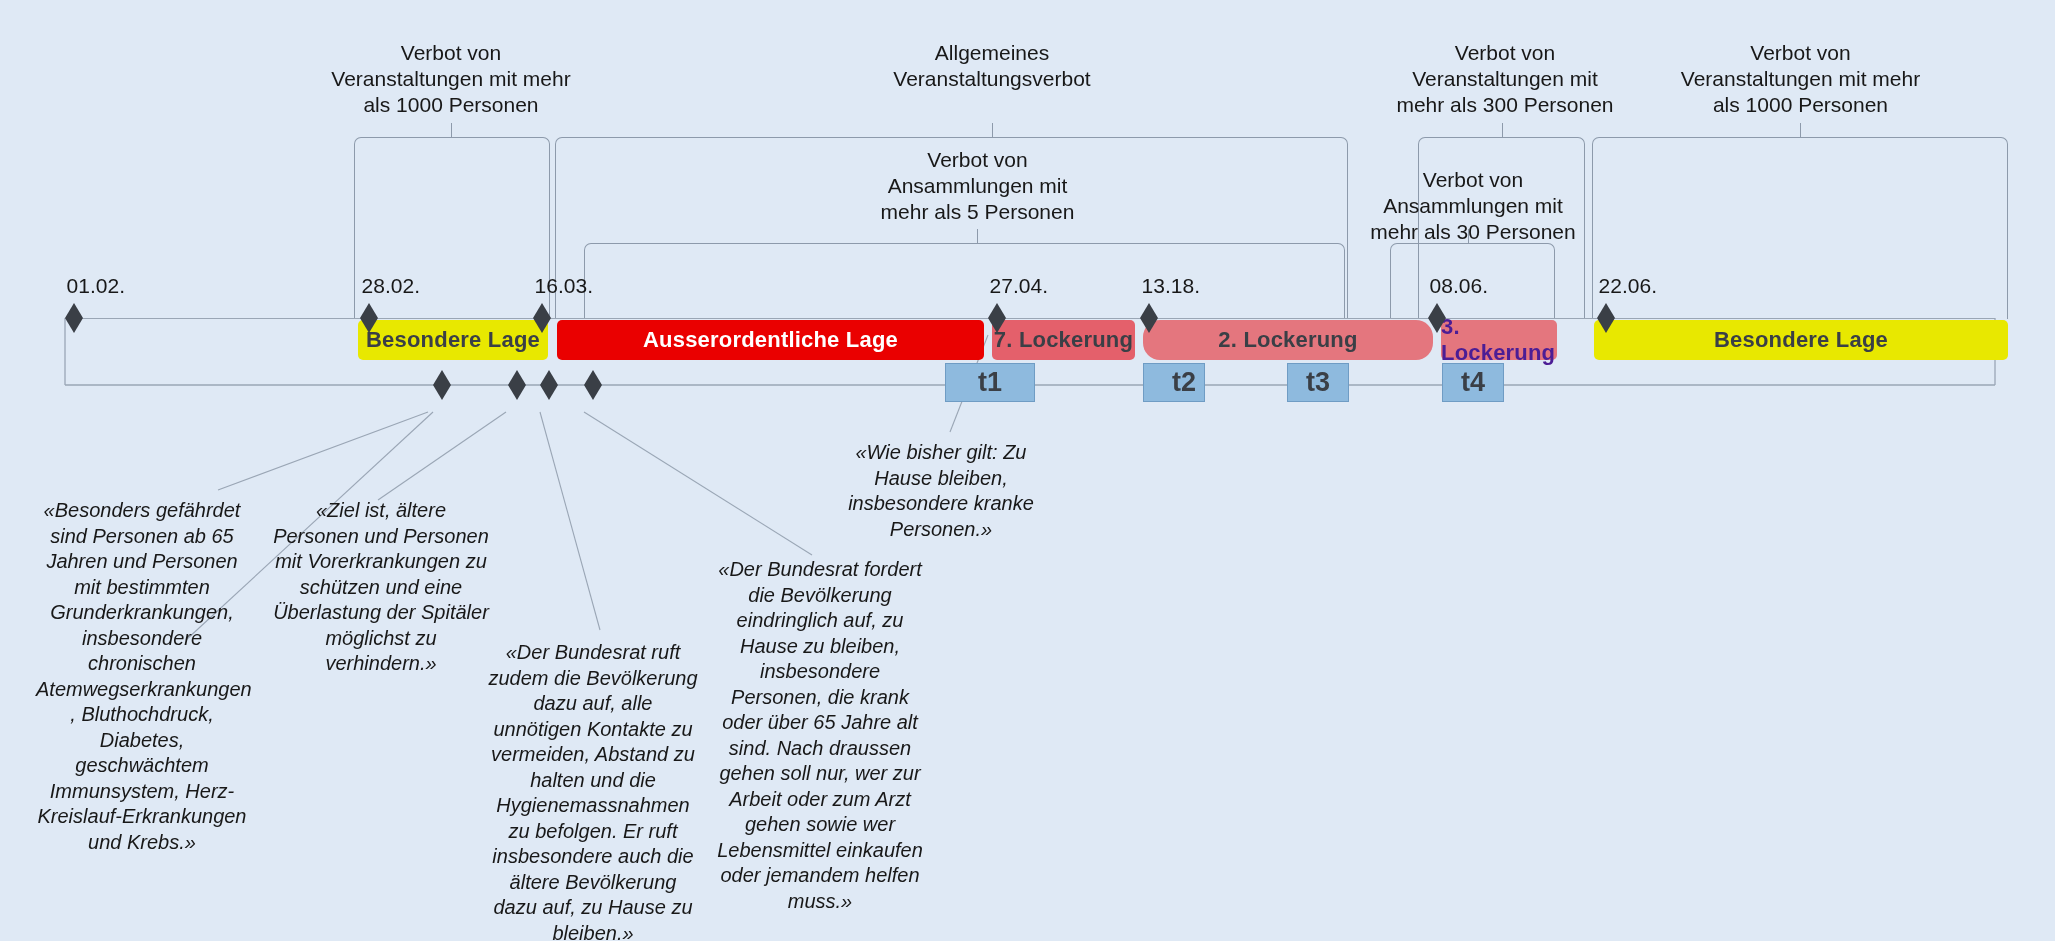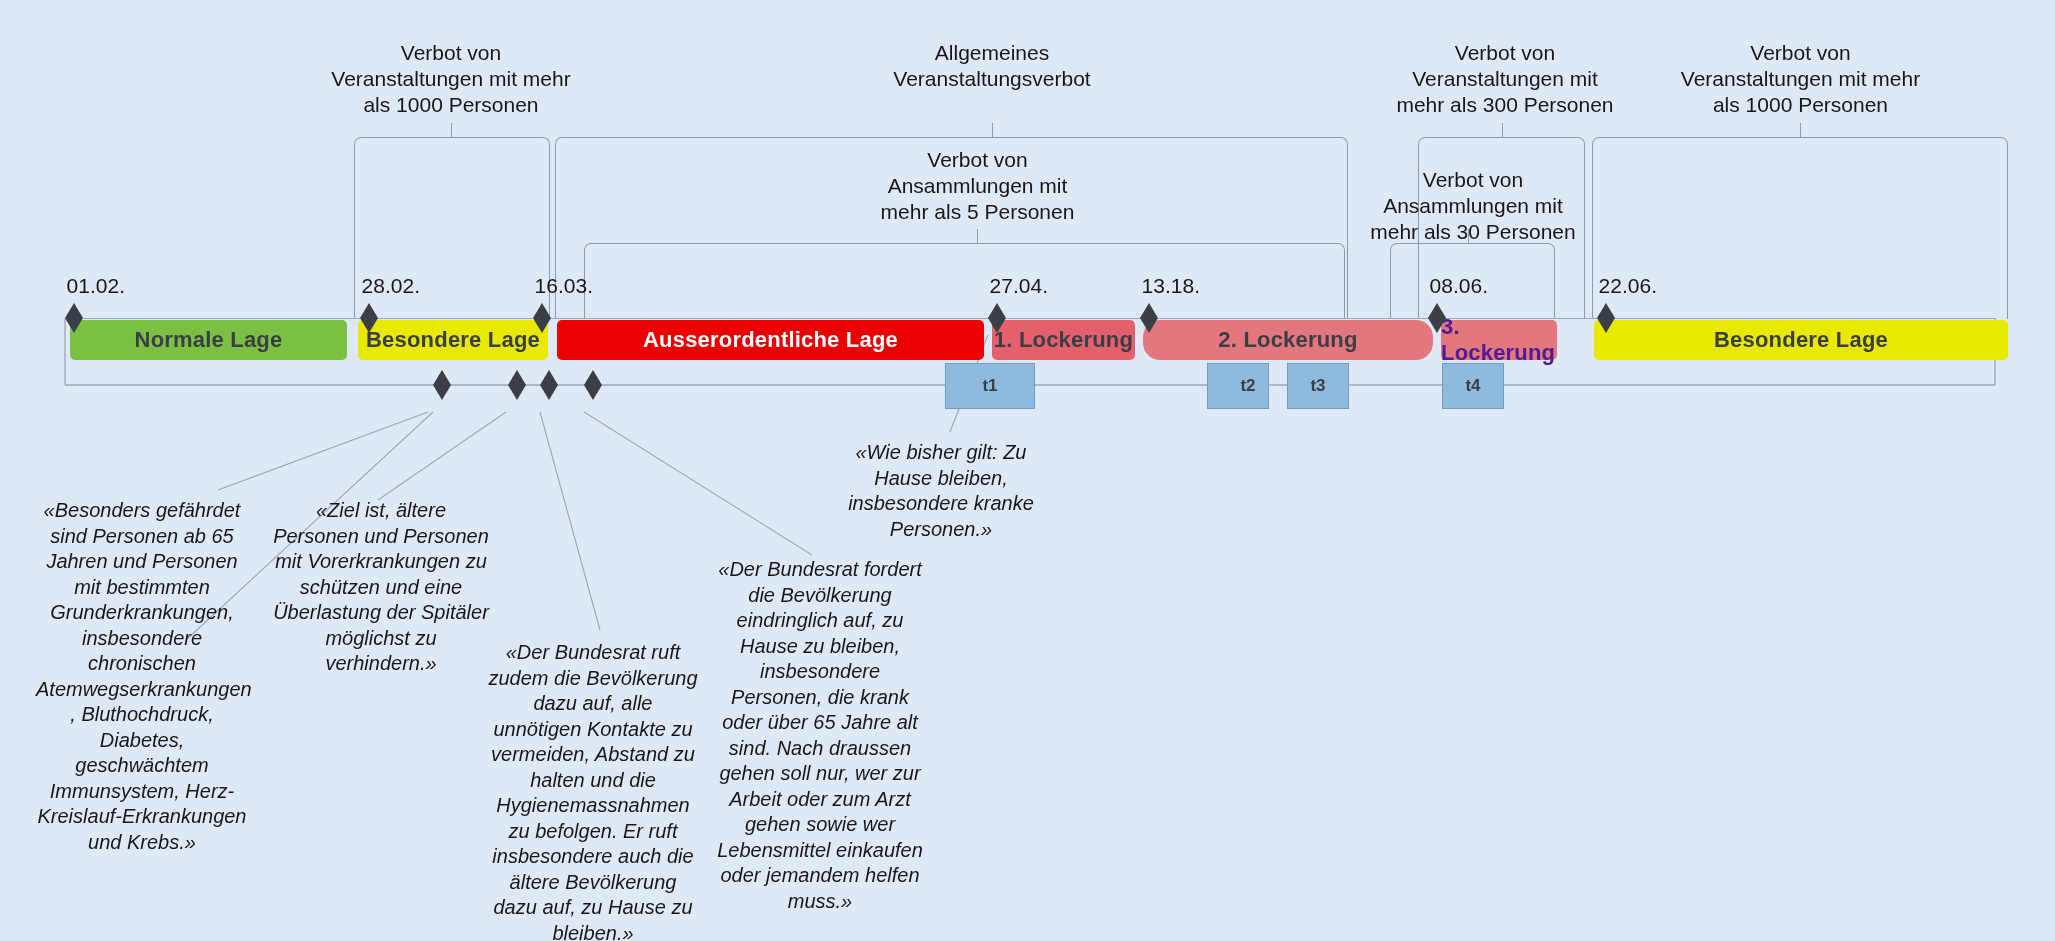--- a/index.html
+++ b/index.html
@@ -76,25 +76,25 @@
     display:flex;align-items:center;justify-content:center;
     font-size:22px;
     font-weight:bold;
     letter-spacing:.2px;
     box-sizing:border-box;
   }
 
   
   .tbox{
     position:absolute;
-    height:46px;
+    height:39px;
     background:#8ebade;
     border:1.2px solid #6f9cc4;
     display:flex;align-items:center;justify-content:center;
-    font-size:17px;font-weight:bold;color:#3a3f46;
+    font-size:27px;font-weight:bold;color:#3a3f46;
     box-sizing:border-box;
   }
 
   
   .note{
     position:absolute;
     text-align:center;
     font-style:italic;
     font-size:20px;
     line-height:25.5px;
@@ -167,38 +167,37 @@
   <div class="date" style="left:5px;top:274px;width:120px;">01.02.</div>
   <div class="date" style="left:300px;top:274px;width:120px;">28.02.</div>
   <div class="date" style="left:473px;top:274px;width:120px;">16.03.</div>
   <div class="date" style="left:928px;top:274px;width:120px;">27.04.</div>
   <div class="date" style="left:1080px;top:274px;width:120px;">13.18.</div>
   <div class="date" style="left:1368px;top:274px;width:120px;">08.06.</div>
   <div class="date" style="left:1537px;top:274px;width:120px;">22.06.</div>
 
   <div class="rail" style="left:65px;top:318px;width:1930px;"></div>
 
-  <div class="phase" style="left:70px;top:320px;width:277px;background:#7bc043;color:#3a3f46;">Normale Lage</div>
   <div class="phase" style="left:358px;top:320px;width:190px;background:#e8e800;color:#3a3f46;">Besondere Lage</div>
   <div class="phase" style="left:557px;top:320px;width:427px;background:#ea0000;color:#ffffff;">Ausserordentliche Lage</div>
-  <div class="phase" style="left:992px;top:320px;width:143px;background:#e4606b;color:#3a3f46;">1. Lockerung</div>
+  <div class="phase" style="left:992px;top:320px;width:143px;background:#e4606b;color:#3a3f46;">7. Lockerung</div>
   <div class="phase" style="left:1143px;top:320px;width:290px;background:#e4767e;color:#3a3f46;border-radius:17px;">2. Lockerung</div>
   <div class="phase" style="left:1441px;top:320px;width:116px;background:#e4767e;color:#4c1d95;">3. Lockerung</div>
   <div class="phase" style="left:1594px;top:320px;width:414px;background:#e8e800;color:#3a3f46;">Besondere Lage</div>
 
   <div class="diamond" style="left:65px;top:318px;"></div>
   <div class="diamond" style="left:360px;top:318px;"></div>
   <div class="diamond" style="left:533px;top:318px;"></div>
   <div class="diamond" style="left:988px;top:318px;"></div>
   <div class="diamond" style="left:1140px;top:318px;"></div>
   <div class="diamond" style="left:1428px;top:318px;"></div>
   <div class="diamond" style="left:1597px;top:318px;"></div>
 
   <div class="tbox" style="left:945px;top:363px;width:90px;">t1</div>
-  <div class="tbox" style="left:1207px;top:363px;width:62px;padding-left:20px;">t2</div>
+  <div class="tbox" style="left:1143px;top:363px;width:62px;padding-left:20px;">t2</div>
   <div class="tbox" style="left:1287px;top:363px;width:62px;">t3</div>
   <div class="tbox" style="left:1442px;top:363px;width:62px;">t4</div>
 
   <div class="diamond" style="left:433px;top:385px;"></div>
   <div class="diamond" style="left:508px;top:385px;"></div>
   <div class="diamond" style="left:540px;top:385px;"></div>
   <div class="diamond" style="left:584px;top:385px;"></div>
 
   <div class="note" style="left:36px;top:498px;width:212px;">«Besonders gefährdet sind Personen ab 65 Jahren und Personen mit bestimmten Grunderkrankungen, insbesondere chronischen Atemwegserkrankungen , Bluthochdruck, Diabetes, geschwächtem Immunsystem, Herz-Kreislauf-Erkrankungen und Krebs.»</div>
 

